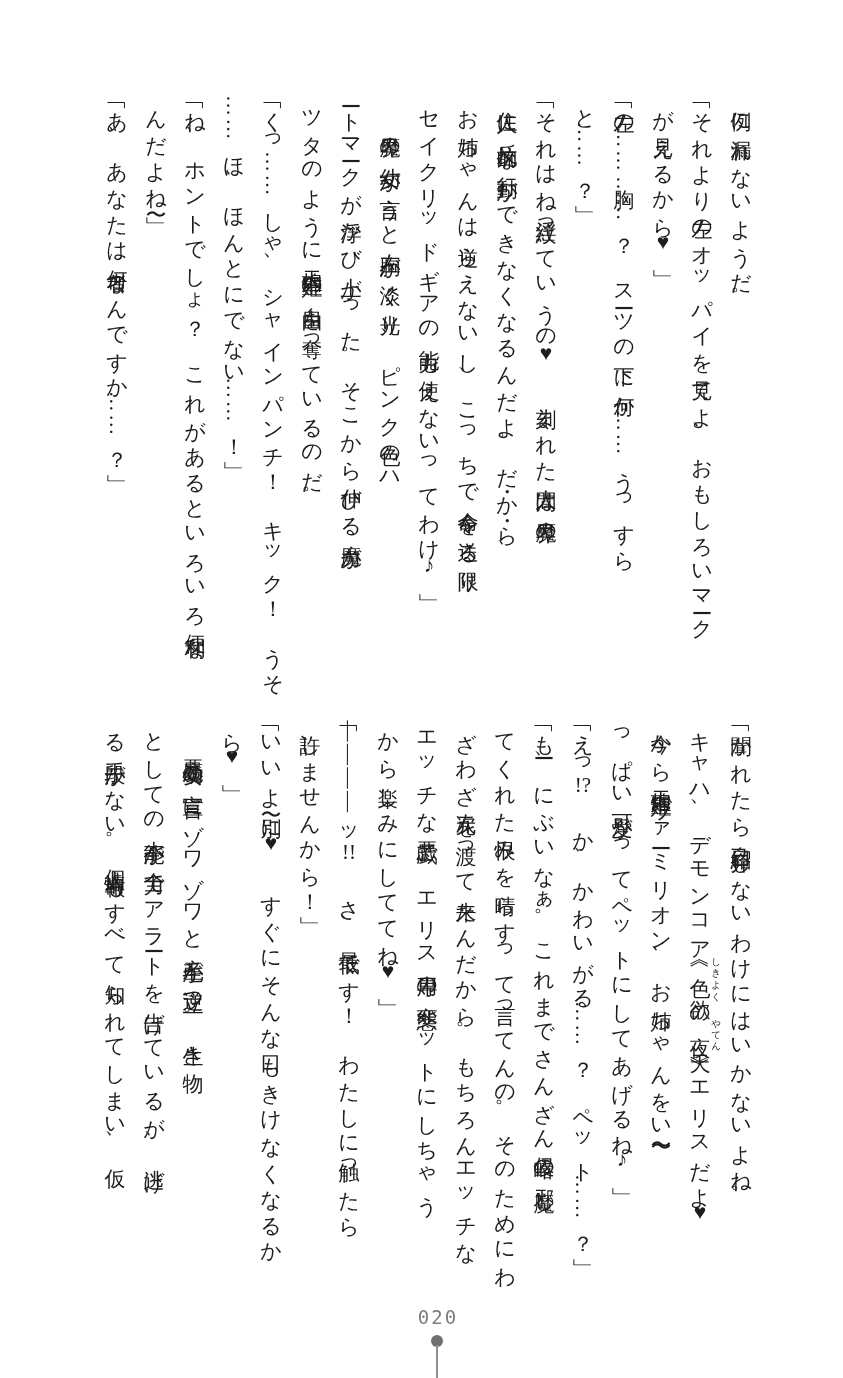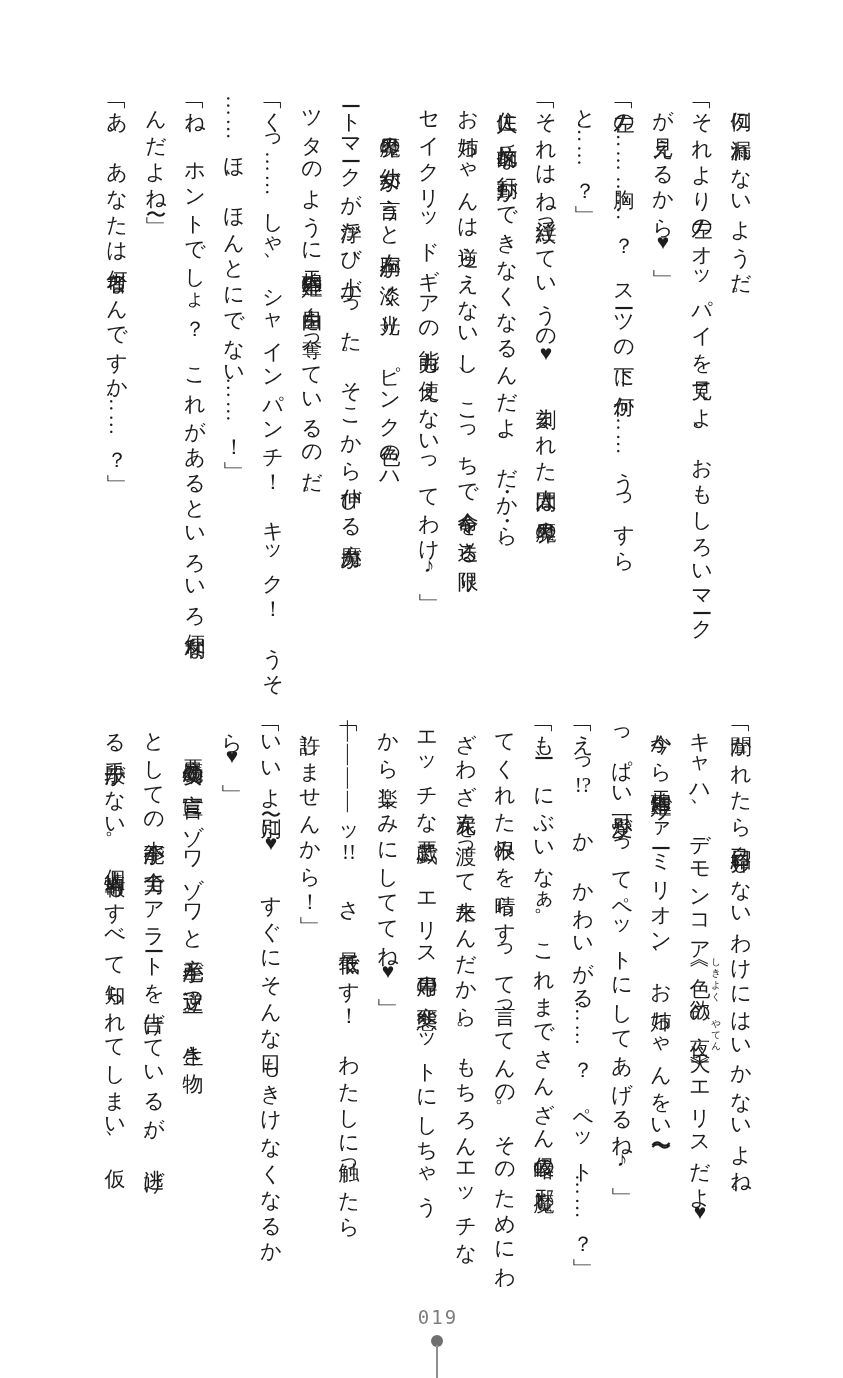--- a/index.html
+++ b/index.html
@@ -113,19 +113,19 @@
       <p class="tline">から楽しみにしててね♥」</p>
       <p class="tline">「――――ッ<span class="tcy">!!</span>　さ、最低です！　わたしに触ったら</p>
       <p class="tline">許しませんから！」</p>
       <p class="tline">「いいよ〜別に♥　すぐにそんな口もきけなくなるか</p>
       <p class="tline">ら♥」</p>
       <p class="tline indent">悪魔幼女の宣言にゾワゾワと産毛が逆立つ。生き物</p>
       <p class="tline">としての本能が全力でアラートを告げているが、逃げ</p>
       <p class="tline">る手段がない。個人情報もすべて知られてしまい、仮</p>
     </div>
 
-  <div class="page-number">019</div>
+  <div class="page-number">020</div>
 
   <div class="footer-dot"></div>
 
   <div class="footer-line"></div>
 
 </div>
 
 </body></html>

